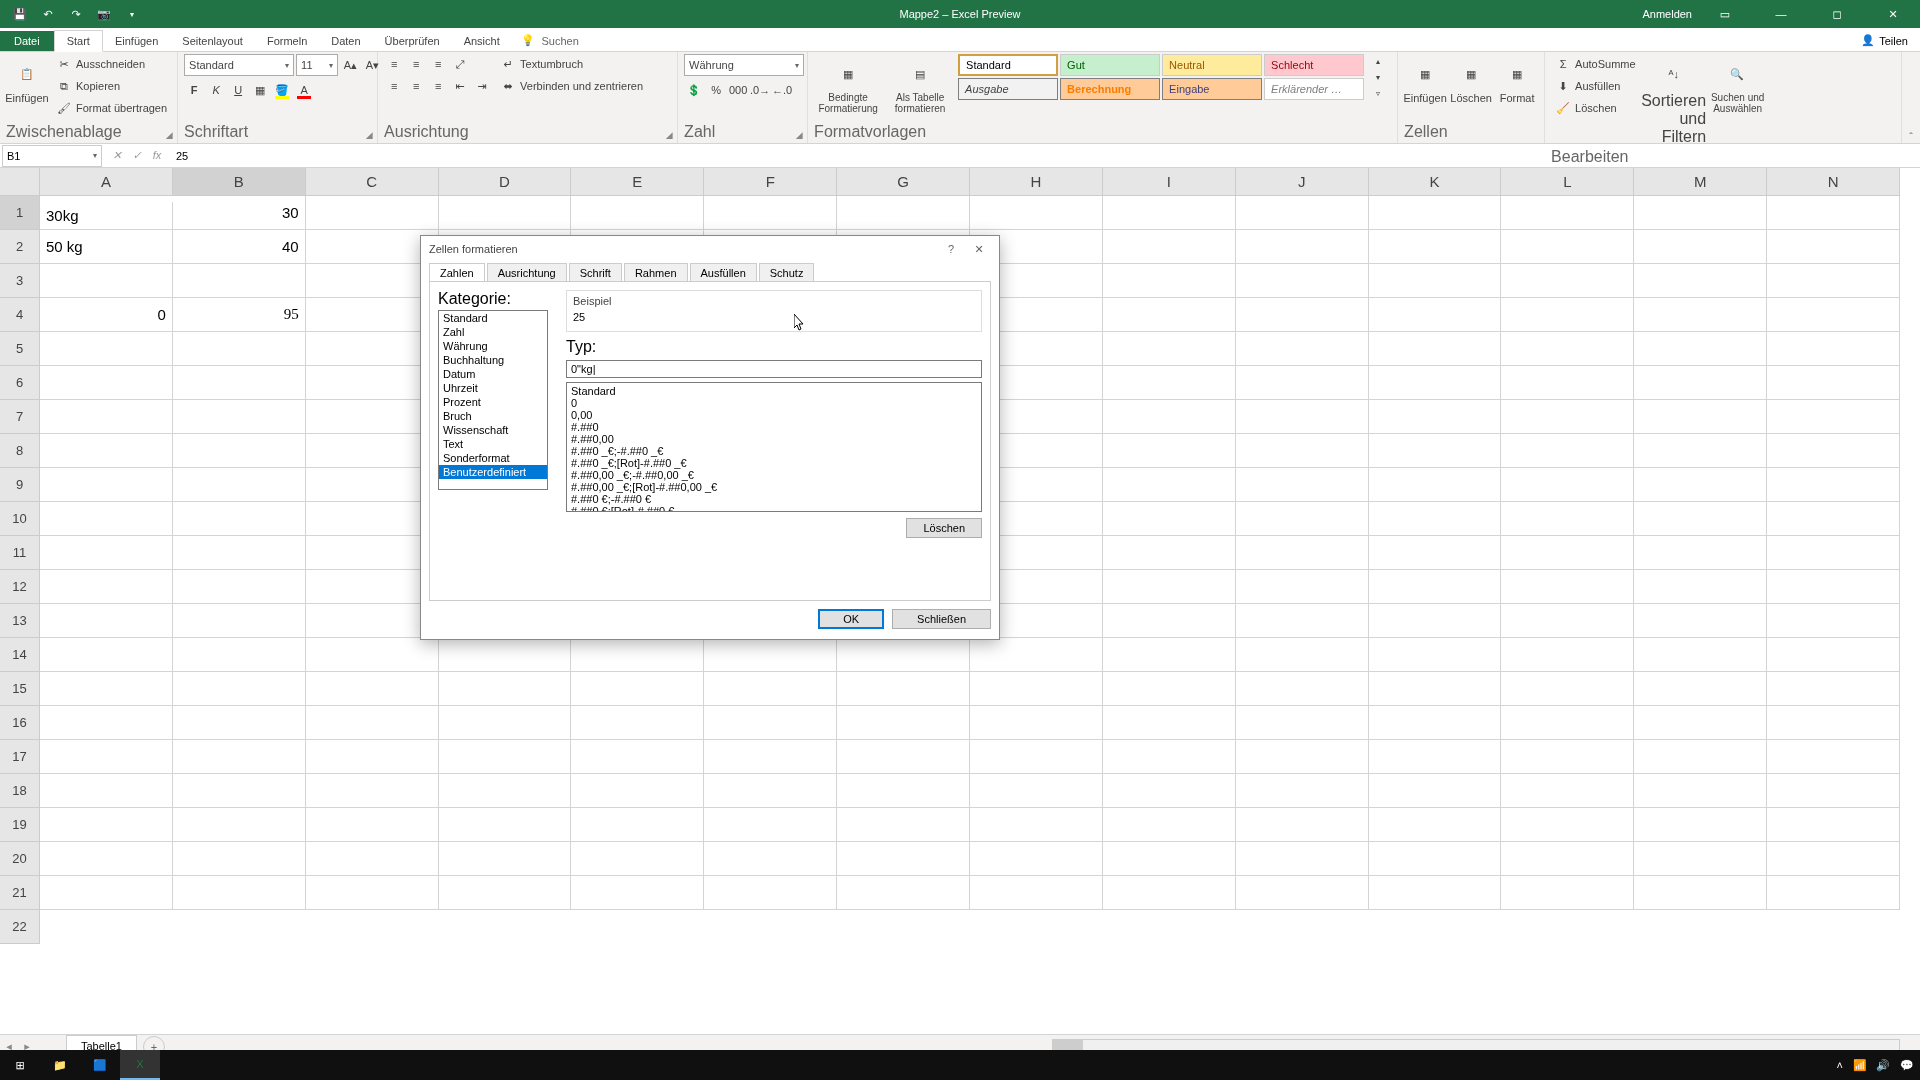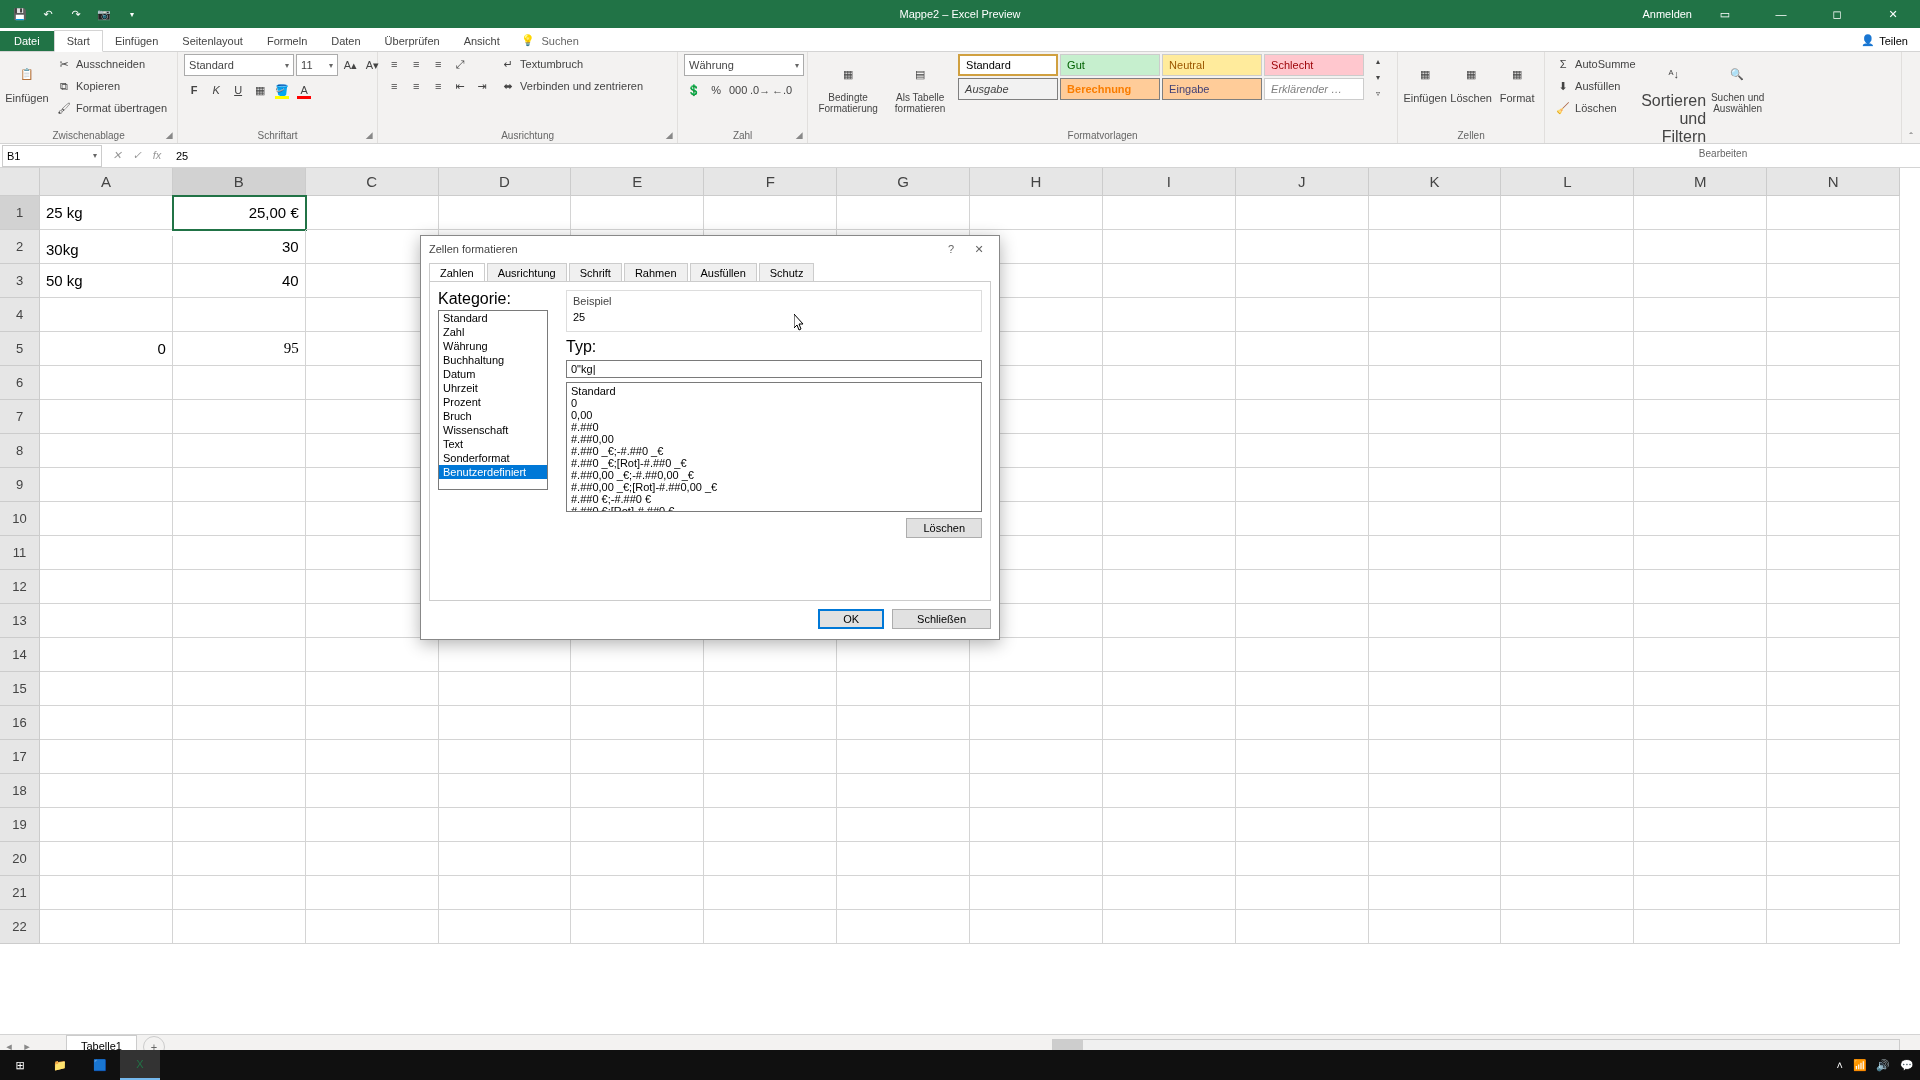--- a/index.html
+++ b/index.html
@@ -16,21 +16,21 @@
 
 .ribbon-tabs { height:24px; background:#fff; display:flex; align-items:end; border-bottom:1px solid #d4d4d4; }
 .rtab { padding:4px 12px; color:#444; cursor:default; }
 .rtab.file { background:#217346; color:#fff; padding:4px 14px; }
 .rtab.active { background:#fff; border:1px solid #d4d4d4; border-bottom:1px solid #fff; position:relative; top:1px; }
 .search-tab { display:flex; align-items:center; gap:6px; padding:4px 10px; color:#666; }
 
 
 .ribbon { height:92px; background:#f3f2f1; border-bottom:1px solid #d4d4d4; display:flex; }
 .group { border-right:1px solid #e1dfdd; padding:2px 6px 0 6px; display:flex; flex-direction:column; position:relative; }
-.group-label { text-align:center; font-size:10px; color:#666; padding:2px 0; margin-top:auto; }
+.group-label { text-align:left; font-size:16px; color:#666; padding:2px 0; margin-top:auto; }
 .group-body { flex:1; display:flex; align-items:flex-start; gap:4px; }
 .vsplit { display:flex; flex-direction:column; gap:2px; }
 .rb-btn { height:20px; display:flex; align-items:center; gap:4px; padding:0 4px; color:#444; }
 .rb-btn .ico { width:16px; height:16px; display:flex; align-items:center; justify-content:center; }
 .bigbtn { width:42px; display:flex; flex-direction:column; align-items:center; gap:2px; padding-top:4px; color:#444; }
 .bigbtn .ico { width:32px; height:32px; display:flex; align-items:center; justify-content:center; }
 .combo { height:22px; border:1px solid #ababab; background:#fff; display:flex; align-items:center; padding:0 4px; color:#444; }
 .combo .arrow { margin-left:auto; font-size:8px; color:#666; }
 .small-sq { width:20px; height:20px; border:1px solid transparent; display:flex; align-items:center; justify-content:center; color:#444; }
 .row { display:flex; gap:2px; align-items:center; }
@@ -393,36 +393,20 @@
       <div class="rowhdr">16</div>
       <div class="rowhdr">17</div>
       <div class="rowhdr">18</div>
       <div class="rowhdr">19</div>
       <div class="rowhdr">20</div>
       <div class="rowhdr">21</div>
       <div class="rowhdr">22</div>
     </div>
   <div class="cells" id="cells">
       <div class="cell-row">
-        <div class="cell" style="width: 140px;">25 kg</div>
-        <div class="cell right active" style="width: 140px;">25,00 €</div>
-        <div class="cell" style="width: 140px;"></div>
-        <div class="cell" style="width: 140px;"></div>
-        <div class="cell" style="width: 140px;"></div>
-        <div class="cell" style="width: 140px;"></div>
-        <div class="cell" style="width: 140px;"></div>
-        <div class="cell" style="width: 140px;"></div>
-        <div class="cell" style="width: 140px;"></div>
-        <div class="cell" style="width: 140px;"></div>
-        <div class="cell" style="width: 140px;"></div>
-        <div class="cell" style="width: 140px;"></div>
-        <div class="cell" style="width: 140px;"></div>
-        <div class="cell" style="width: 140px;"></div>
-      </div>
-      <div class="cell-row">
         <div class="cell" style="width: 140px; margin-top: 6px;">30kg</div>
         <div class="cell right" style="width: 140px;">30</div>
         <div class="cell" style="width: 140px;"></div>
         <div class="cell" style="width: 140px;"></div>
         <div class="cell" style="width: 140px;"></div>
         <div class="cell" style="width: 140px;"></div>
         <div class="cell" style="width: 140px;"></div>
         <div class="cell" style="width: 140px;"></div>
         <div class="cell" style="width: 140px;"></div>
         <div class="cell" style="width: 140px;"></div>

